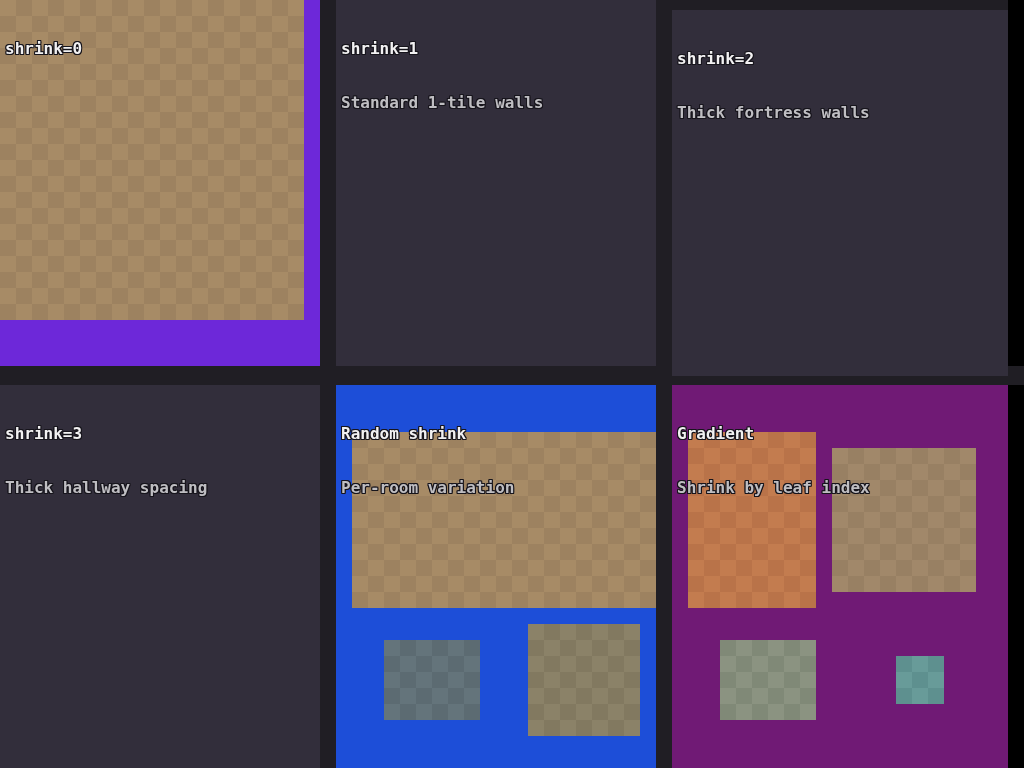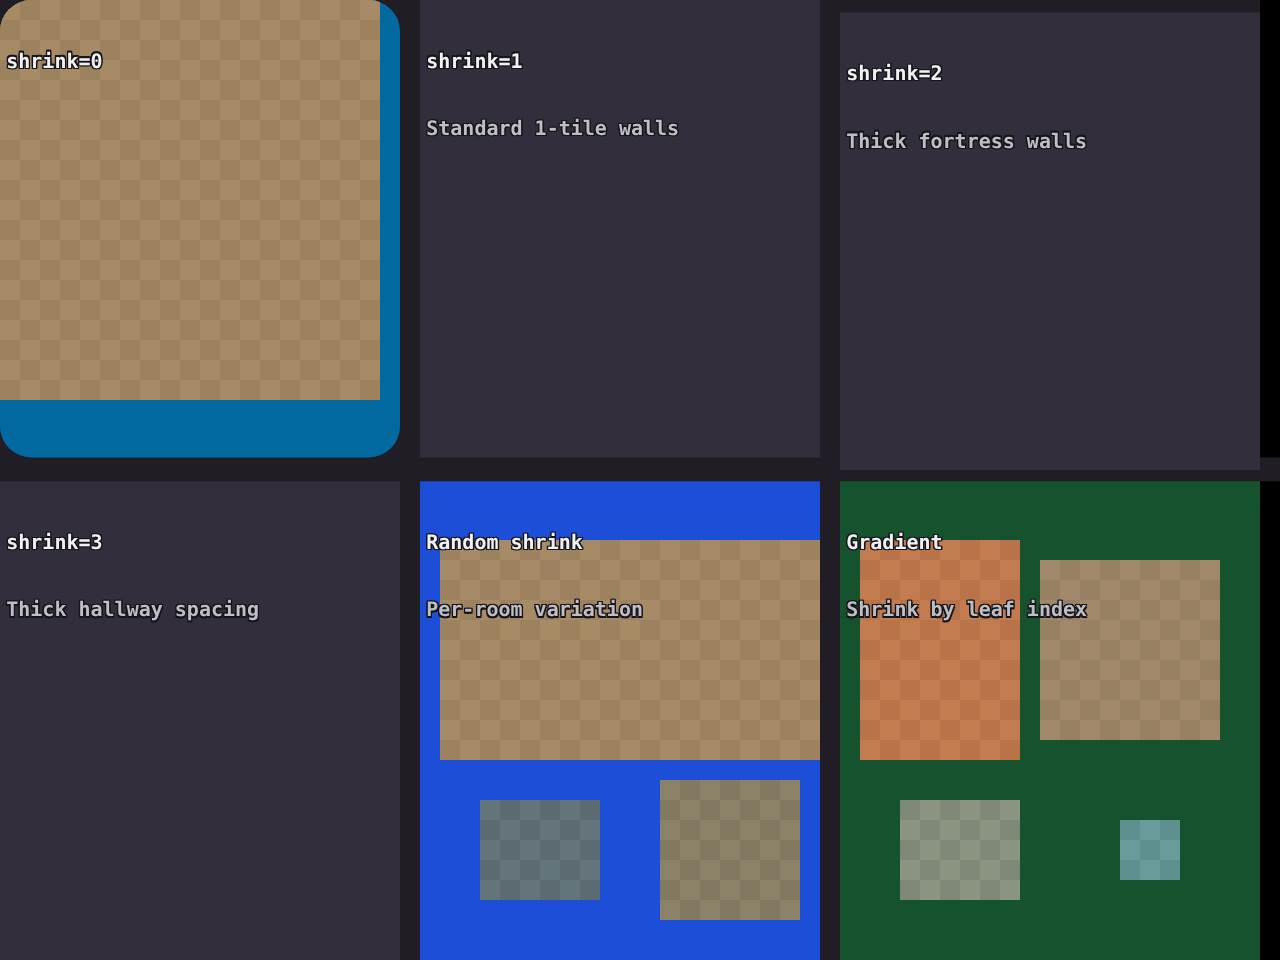--- a/index.html
+++ b/index.html
@@ -49,21 +49,21 @@
   .margin-strip {
     position: absolute;
     background: #000000;
   }
 </style>
 </head>
 <body>
 
 <div id="stage">
 
-  <div class="panel" style="left: 0px; top: 0px; width: 320px; height: 366px; background: #0369a1; border-radius: 25px;">
+  <div class="panel" style="left: 0px; top: 0px; width: 320px; height: 366px; background: #6d28d9;">
     <div class="rooms">
         <div class="room" style="left: 0px; top: 0px; width: 304px; height: 320px; background-color: rgb(157, 130, 96); background-image: conic-gradient(rgb(157, 130, 96) 25%, rgb(167, 139, 102) 0deg, rgb(167, 139, 102) 50%, rgb(157, 130, 96) 0deg, rgb(157, 130, 96) 75%, rgb(167, 139, 102) 0deg); background-size: 32px 32px; background-position: 0px 0px;"></div>
       </div>
     <div class="label">
       <div class="title">shrink=0</div>
     </div>
   </div>
 
   <div class="panel" style="left: 336px; top: 0px; width: 320px; height: 366px; background: rgb(50, 46, 59);">
     <div class="rooms"></div>
@@ -94,21 +94,21 @@
         <div class="room" style="left: 16px; top: 47px; width: 304px; height: 176px; background-color: rgb(157, 130, 96); background-image: conic-gradient(rgb(157, 130, 96) 25%, rgb(167, 139, 102) 0deg, rgb(167, 139, 102) 50%, rgb(157, 130, 96) 0deg, rgb(157, 130, 96) 75%, rgb(167, 139, 102) 0deg); background-size: 32px 32px; background-position: 0px -16px;"></div>
         <div class="room" style="left: 48px; top: 255px; width: 96px; height: 80px; background-color: rgb(92, 107, 114); background-image: conic-gradient(rgb(92, 107, 114) 25%, rgb(100, 116, 123) 0deg, rgb(100, 116, 123) 50%, rgb(92, 107, 114) 0deg, rgb(92, 107, 114) 75%, rgb(100, 116, 123) 0deg); background-size: 32px 32px; background-position: 0px 0px;"></div>
         <div class="room" style="left: 192px; top: 239px; width: 112px; height: 112px; background-color: rgb(130, 121, 96); background-image: conic-gradient(rgb(130, 121, 96) 25%, rgb(139, 130, 104) 0deg, rgb(139, 130, 104) 50%, rgb(130, 121, 96) 0deg, rgb(130, 121, 96) 75%, rgb(139, 130, 104) 0deg); background-size: 32px 32px; background-position: -16px -16px;"></div>
       </div>
     <div class="label">
       <div class="title">Random shrink</div>
       <div class="subtitle">Per-room variation</div>
     </div>
   </div>
 
-  <div class="panel" style="left: 672px; top: 385px; width: 336px; height: 383px; background: #14532d;">
+  <div class="panel" style="left: 672px; top: 385px; width: 336px; height: 383px; background: #701a75;">
     <div class="rooms">
         <div class="room" style="left: 16px; top: 47px; width: 128px; height: 176px; background-color: rgb(185, 115, 73); background-image: conic-gradient(rgb(185, 115, 73) 25%, rgb(195, 124, 79) 0deg, rgb(195, 124, 79) 50%, rgb(185, 115, 73) 0deg, rgb(185, 115, 73) 75%, rgb(195, 124, 79) 0deg); background-size: 32px 32px; background-position: -16px -16px;"></div>
         <div class="room" style="left: 160px; top: 63px; width: 144px; height: 144px; background-color: rgb(152, 128, 99); background-image: conic-gradient(rgb(152, 128, 99) 25%, rgb(161, 136, 106) 0deg, rgb(161, 136, 106) 50%, rgb(152, 128, 99) 0deg, rgb(152, 128, 99) 75%, rgb(161, 136, 106) 0deg); background-size: 32px 32px; background-position: 0px 0px;"></div>
         <div class="room" style="left: 48px; top: 255px; width: 96px; height: 80px; background-color: rgb(128, 137, 119); background-image: conic-gradient(rgb(128, 137, 119) 25%, rgb(139, 147, 129) 0deg, rgb(139, 147, 129) 50%, rgb(128, 137, 119) 0deg, rgb(128, 137, 119) 75%, rgb(139, 147, 129) 0deg); background-size: 32px 32px; background-position: -16px 0px;"></div>
         <div class="room" style="left: 224px; top: 271px; width: 48px; height: 48px; background-color: rgb(94, 144, 143); background-image: conic-gradient(rgb(94, 144, 143) 25%, rgb(104, 155, 153) 0deg, rgb(104, 155, 153) 50%, rgb(94, 144, 143) 0deg, rgb(94, 144, 143) 75%, rgb(104, 155, 153) 0deg); background-size: 32px 32px; background-position: 0px -16px;"></div>
       </div>
     <div class="label">
       <div class="title">Gradient</div>
       <div class="subtitle">Shrink by leaf index</div>
     </div>

